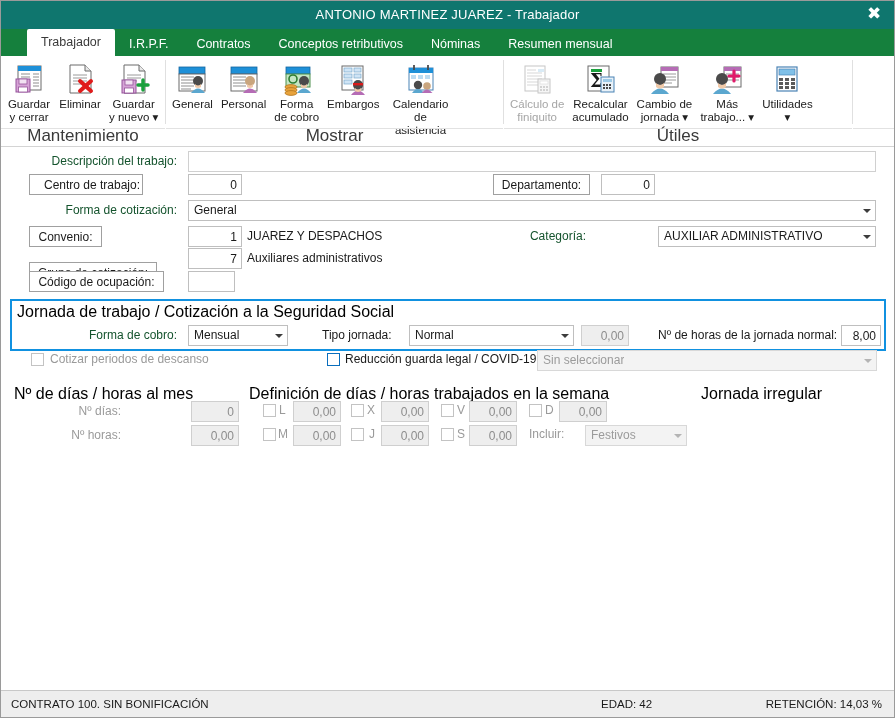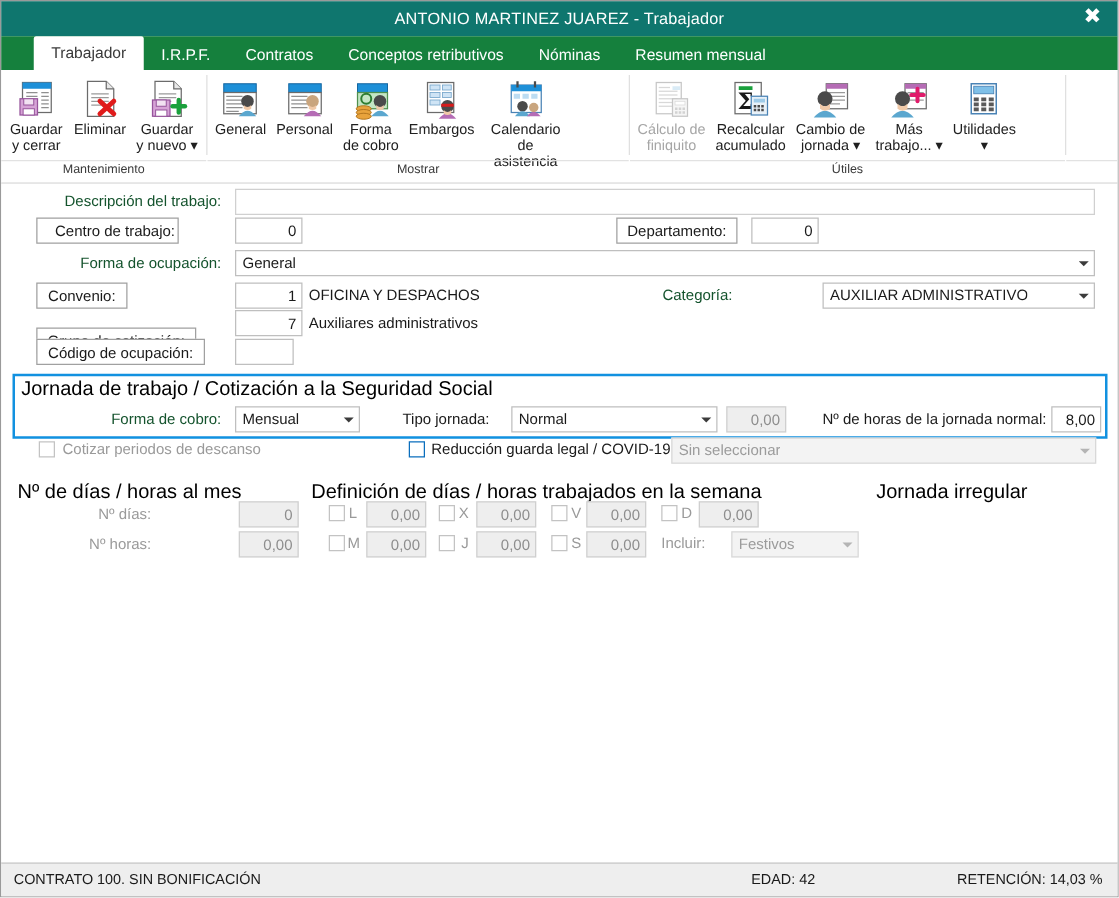--- a/index.html
+++ b/index.html
@@ -102,21 +102,21 @@
     display: flex;
     align-items: flex-start;
     height: 72px;
     padding: 3px 2px 0 2px;
     box-sizing: border-box;
   }
   .rgroup-label {
     height: 17px;
     line-height: 14px;
     text-align: center;
-    font-size: 10px;
+    font-size: 17px;
     color: #3a3a3a;
     border-top: 1px solid #e2e2e2;
     position: relative;
   }
   .rsep {
     width: 1px;
     background: #e0e0e0;
     margin: 4px 0 22px 0;
     height: 64px;
     align-self: flex-start;
@@ -616,29 +616,29 @@
 
     <div class="lbl-r" style="left:0; top:7px; width:176px;">Descripción del trabajo:</div>
     <input class="inp plain" style="left: 187px; top: 4px; width: 688px;" value="">
 
     <div class="btnlbl" style="left:28px; top:27px; width:114px;padding-left:12px;">Centro de trabajo:</div>
     <input class="inp num" style="left: 187px; top: 27px; width: 54px;" value="0">
 
     <div class="btnlbl" style="left:492px; top:27px; width:97px;">Departamento:</div>
     <input class="inp num" style="left: 600px; top: 27px; width: 54px;" value="0">
 
-    <div class="lbl-r" style="left:0; top:56px; width:176px;">Forma de ocupación:</div>
+    <div class="lbl-r" style="left:0; top:56px; width:176px;">Forma de cotización:</div>
     <div class="combo" style="left:187px; top:53px; width:688px;">
       <span class="cv">General</span>
       <span class="arrow"></span>
     </div>
 
     <div class="btnlbl" style="left:28px; top:79px; width:73px;">Convenio:</div>
     <input class="inp num" style="left: 187px; top: 79px; width: 54px;" value="1">
-    <div class="lbl-l" style="left:246px; top:82px;">OFICINA Y DESPACHOS</div>
+    <div class="lbl-l" style="left:246px; top:82px;">JUAREZ Y DESPACHOS</div>
 
     <div class="lbl-r" style="left:505px; top:82px; width:80px;">Categoría:</div>
     <div class="combo" style="left:657px; top:79px; width:218px;">
       <span class="cv">AUXILIAR ADMINISTRATIVO</span>
       <span class="arrow"></span>
     </div>
 
     <div class="btnlbl" style="left:28px; top:115px; width:128px;text-align:center;">Grupo de cotización:</div>
     <input class="inp num" style="left: 187px; top: 101px; width: 54px;" value="7">
     <div class="lbl-l" style="left:246px; top:104px;">Auxiliares administrativos</div>

